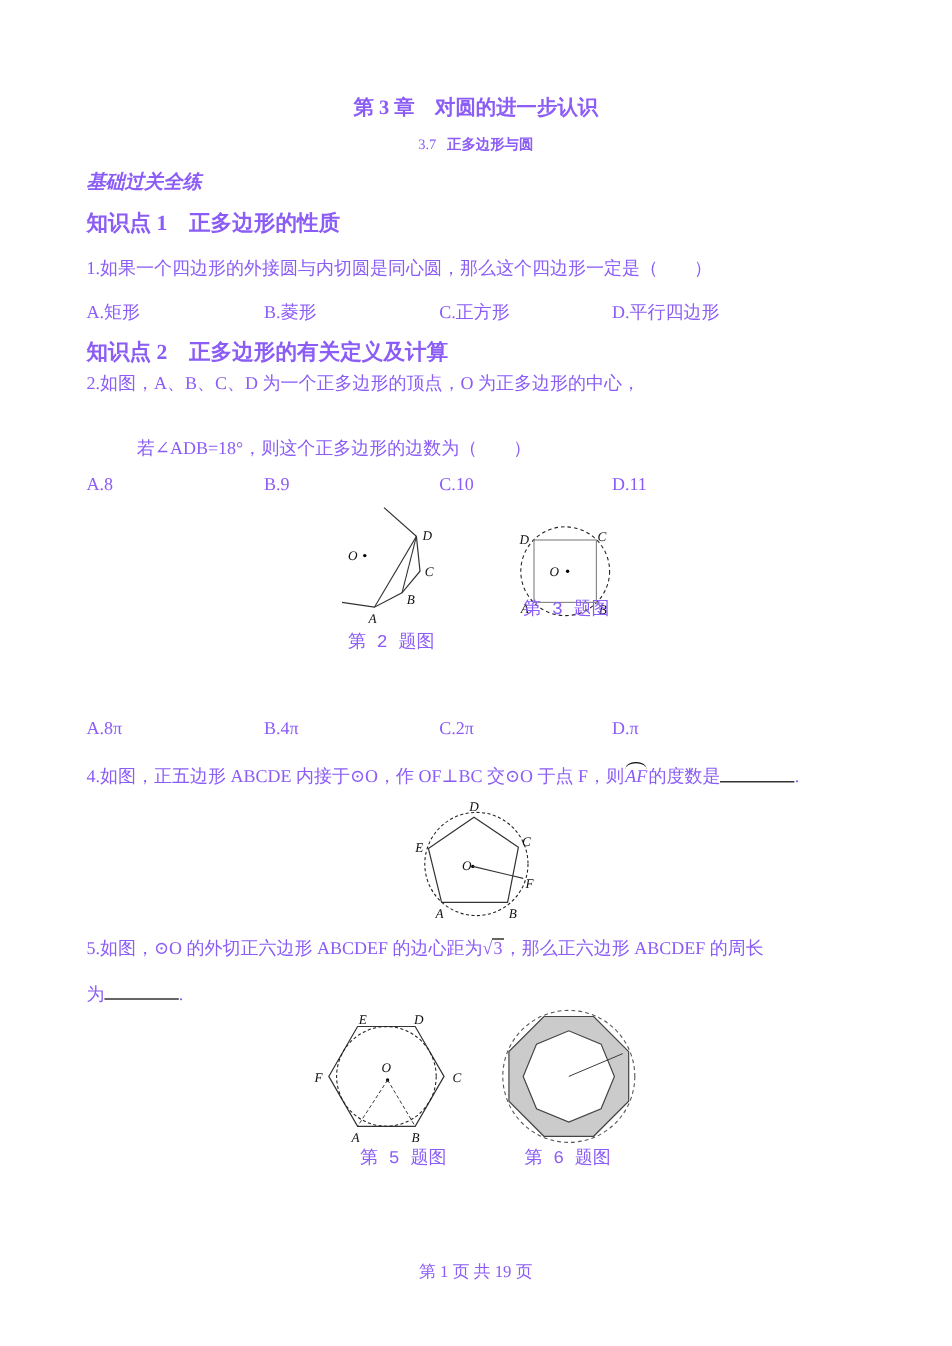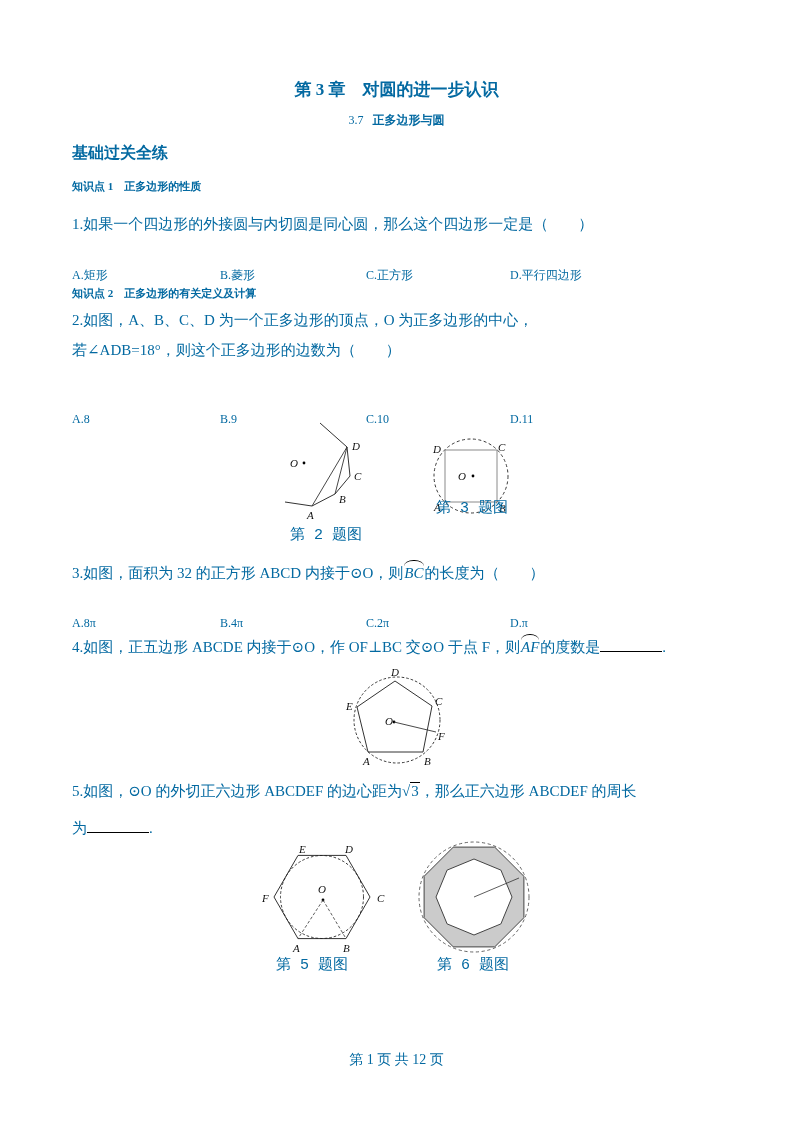--- a/index.html
+++ b/index.html
@@ -1,26 +1,26 @@
 <!DOCTYPE html>
 <html><head>
 <meta charset="utf-8">
 <style>
   html,body{margin:0;padding:0;background:#fff;}
   .page{position:relative;width:793px;height:1122px;background:#ffffff;overflow:hidden;
-        font-family:"Liberation Serif","DejaVu Serif",serif;color:#0369a1;}
+        font-family:"Liberation Serif","DejaVu Serif",serif;color:#8b5cf6;}
   .abs{position:absolute;}
   .center{left:0;width:793px;text-align:center;}
   .para{left:72px;width:670px;font-size:15px;line-height:20px;white-space:nowrap;}
   .chapter{font-size:17px;font-weight:bold;}
   .subtitle{font-size:12px;}
   .subtitle .stitle{font-weight:bold;}
   .heading{font-size:16px;font-weight:bold;}
-  .kp{font-size:11px;font-weight:bold;}
-  .optrow{left:72px;width:670px;font-size:12px;height:20px;margin-top:16px;}
+  .kp{font-size:18px;font-weight:bold;}
+  .optrow{left:72px;width:670px;font-size:15px;height:20px;}
   .optrow span{position:absolute;top:0;white-space:nowrap;}
   .optA{left:0;} .optB{left:148;} .optB{left:148px;text-align:center;} .optC{left:294px;} .optD{left:438px;}
   .caption{font-size:15px;white-space:nowrap;font-family:Liberation Mono, monospace;}
   .footer{font-size:14px;}
   .arc{position:relative;font-style:italic;padding:0 1px;display:inline-block;}
   .arc::before{content:"";position:absolute;left:1px;right:1px;top:-3px;height:5px;
                border-top:1.2px solid #000;border-radius:50% 50% 0 0 / 100% 100% 0 0;}
   .blank{display:inline-block;width:62px;height:14px;border-bottom:1px solid #000;}
   .sqrtnum{border-top:1px solid #000;padding:0 1px;}
   svg text{font-family:"Liberation Serif","DejaVu Serif",serif;font-style:italic;font-size:11px;fill:#111;}
@@ -29,35 +29,35 @@
 <body>
 
 <div class="page">
 
   <div class="abs center chapter" style="top:78px;">第 3 章　对圆的进一步认识</div>
   <div class="abs center subtitle" style="top:112px;">
     <span>3.7</span>
     <span>&nbsp;</span>
     <span class="stitle">正多边形与圆</span>
   </div>
-  <div class="abs para heading" style="top:143px;">基础过关全练</div>
+  <div class="abs para heading" style="top:143px;font-style:italic;">基础过关全练</div>
   <div class="abs para kp" style="top:176px;">知识点 1　正多边形的性质</div>
 
   <div class="abs para" style="top:214px;">1.如果一个四边形的外接圆与内切圆是同心圆，那么这个四边形一定是（　　）</div>
   <div class="abs optrow" style="top:251px;">
     <span class="optA">A.矩形</span>
     <span class="optB">B.菱形</span>
     <span class="optC">C.正方形</span>
     <span class="optD">D.平行四边形</span>
   </div>
 
   <div class="abs para kp" style="top:283px;">知识点 2　正多边形的有关定义及计算</div>
 
   <div class="abs para" style="top:310px;">2.如图，A、B、C、D 为一个正多边形的顶点，O 为正多边形的中心，</div>
-  <div class="abs para" style="top:340px;">若∠ADB=18°，则这个正多边形的边数为（　　）</div>
+  <div class="abs para" style="top:364px;margin-left:42px;">若∠ADB=18°，则这个正多边形的边数为（　　）</div>
   <div class="abs optrow" style="top:396px;">
     <span class="optA">A.8</span>
     <span class="optB">B.9</span>
     <span class="optC">C.10</span>
     <span class="optD">D.11</span>
   </div>
 
   <svg class="abs" style="left:268px;top:418px;" width="110" height="105" viewBox="0 0 110 105">
     <polyline points="52,5 79,29 82,58 67,76 44,88 17,84" fill="none" stroke="#333" stroke-width="1"></polyline>
     <line x1="44" y1="88" x2="79" y2="29" stroke="#333" stroke-width="0.9"></line>
@@ -77,23 +77,20 @@
     <text x="30" y="46">O</text>
     <text x="5" y="19">D</text>
     <text x="70" y="17">C</text>
     <text x="6" y="77">A</text>
     <text x="71" y="78">B</text>
   </svg>
 
   <div class="abs caption" style="left:290px;top:525px;">第 2 题图</div>
   <div class="abs caption" style="left:436px;top:498px;">第 3 题图</div>
 
-  <div class="abs para" style="top:563px;">
-    <span>3.如图，面积为 32 的正方形 ABCD 内接于⊙O，则</span><span class="arc">BC</span><span>的长度为（　　）</span>
-  </div>
   <div class="abs optrow" style="top:600px;">
     <span class="optA">A.8π</span>
     <span class="optB">B.4π</span>
     <span class="optC">C.2π</span>
     <span class="optD">D.π</span>
   </div>
 
   <div class="abs para" style="top:637px;">
     <span>4.如图，正五边形 ABCDE 内接于⊙O，作 OF⊥BC 交⊙O 于点 F，则</span><span class="arc">AF</span><span>的度数是</span><span class="blank"></span><span>.</span>
   </div>
@@ -134,18 +131,18 @@
     <text x="81" y="109">B</text>
   </svg>
 
   <svg class="abs" style="left:415px;top:840px;" width="118" height="116" viewBox="0 0 118 116">
     <circle cx="59" cy="57" r="55" fill="none" stroke="#555" stroke-width="0.9" stroke-dasharray="3.2,2.6"></circle>
     <polygon points="108.9,36.3 79.7,7.1 38.3,7.1 9.1,36.3 9.1,77.7 38.3,106.9 79.7,106.9 108.9,77.7" fill="#cbcbcb" stroke="#444" stroke-width="1"></polygon>
     <polygon points="97,57 85.9,30.1 59,19 32.1,30.1 21,57 32.1,83.9 59,95 85.9,83.9" fill="#ffffff" stroke="#444" stroke-width="1"></polygon>
     <line x1="59" y1="57" x2="104" y2="38" stroke="#333" stroke-width="0.8"></line>
   </svg>
 
-  <div class="abs caption" style="left:276px;top:955px;">第 5 题图</div>
+  <div class="abs caption" style="left:300px;top:955px;">第 5 题图</div>
   <div class="abs caption" style="left:437px;top:955px;">第 6 题图</div>
 
-  <div class="abs center footer" style="top:1051px;">第 1 页 共 12 页</div>
+  <div class="abs center footer" style="top:1051px;">第 1 页 共 19 页</div>
 
 </div>
 
 </body></html>

